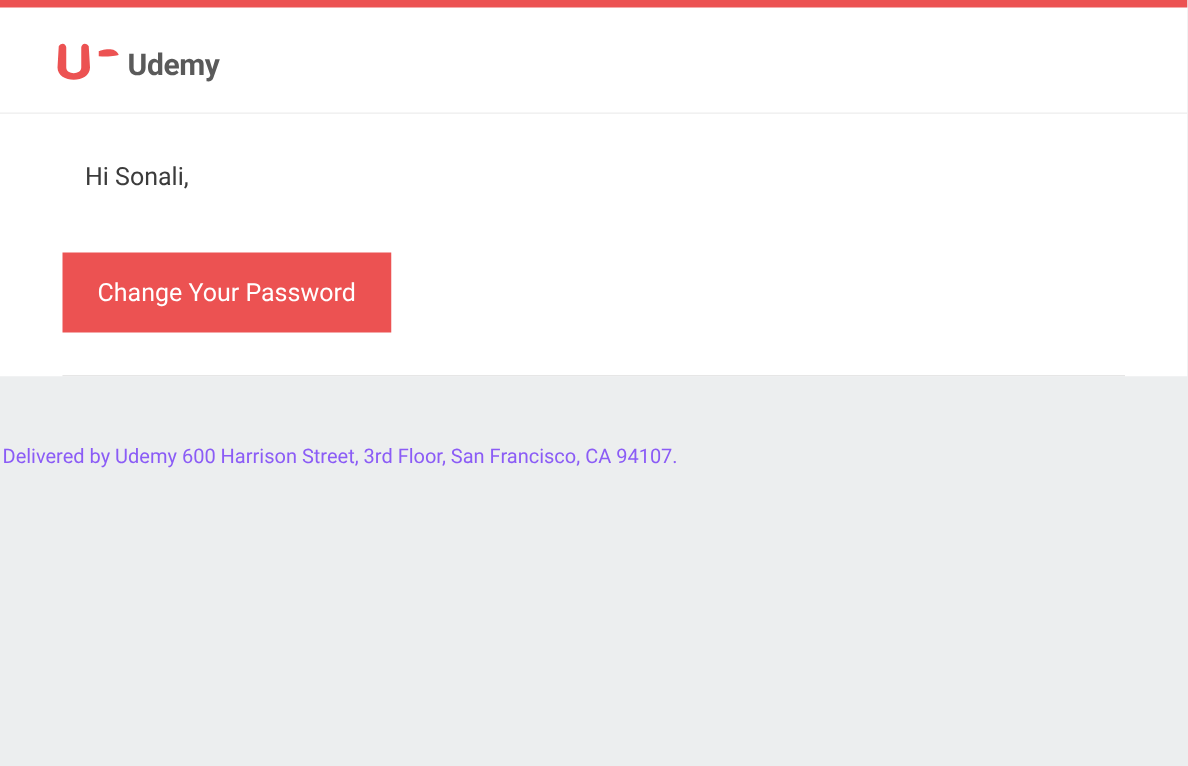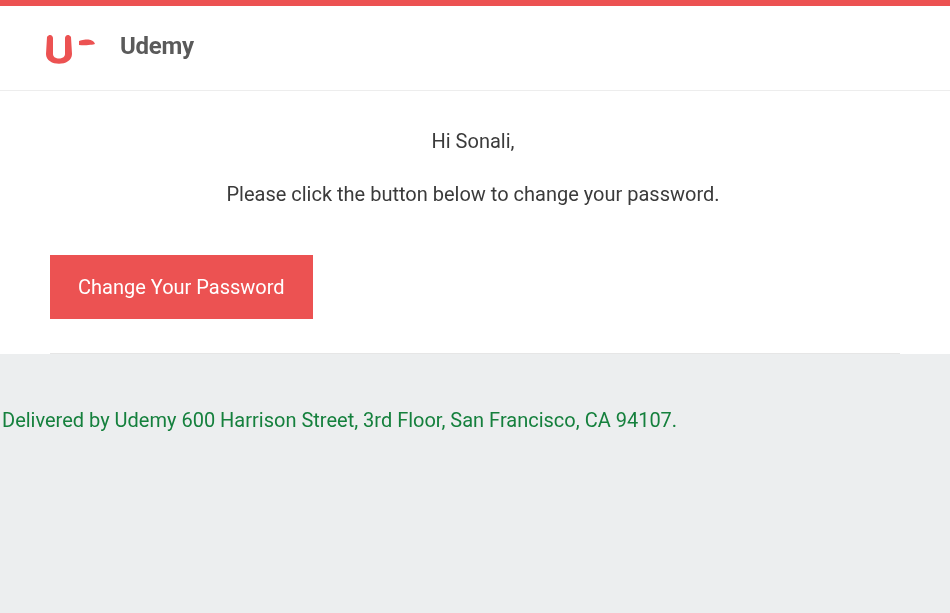--- a/index.html
+++ b/index.html
@@ -19,36 +19,35 @@
       border-top: 6px solid #ec5252;
       margin: 0;
       width: 100%;
     }
     .header {
       padding: 26px 44px 24px 44px;
       border-bottom: 1px solid #ededed;
     }
     .logo-wrap {
       display: flex;
-      align-items: flex-start;
-      gap: 22px;
+      align-items: flex-end;
+      gap: 4px;
     }
     .logo-mark {
       width: 54px;
       height: 34px;
     }
     .brand-name {
       font-size: 24px;
       font-weight: 700;
       color: #5a5a5a;
       letter-spacing: -0.3px;
     }
     .content {
-      padding: 36px 50px 12px 46px;
-      text-align: center;
+      padding: 36px 50px 12px 68px;
     }
     .body-text {
       font-size: 20px;
       color: #3b3b3b;
       line-height: 1.45;
       margin-bottom: 24px;
     }
     .cta-row {
       padding: 10px 50px 34px 50px;
     }
@@ -62,22 +61,22 @@
       cursor: pointer;
       font-family: inherit;
     }
     .divider {
       margin: 0 50px 28px 50px;
       height: 1px;
       background: #e6e6e6;
     }
     .footer {
       padding: 26px 0 0 2px;
-      font-size: 20px;
-      color: #15803d;
+      font-size: 16px;
+      color: #8b5cf6;
     }
   </style>
 </head>
 <body>
 
 <div class="email-container">
 
   <div class="header">
     <div class="logo-wrap">
       <span class="logo-mark">
@@ -98,21 +97,20 @@
                    C51 12 44 14 35 13 
                    Z" fill="#ec5252"></path>
         </svg>
       </span>
       <span class="brand-name">Udemy</span>
     </div>
   </div>
 
   <div class="content">
     <p class="body-text">Hi Sonali,</p>
-    <p class="body-text">Please click the button below to change your password.</p>
   </div>
 
   <div class="cta-row">
     <button class="cta-button">Change Your Password</button>
   </div>
 
   <div class="divider"></div>
 
 </div>
 

